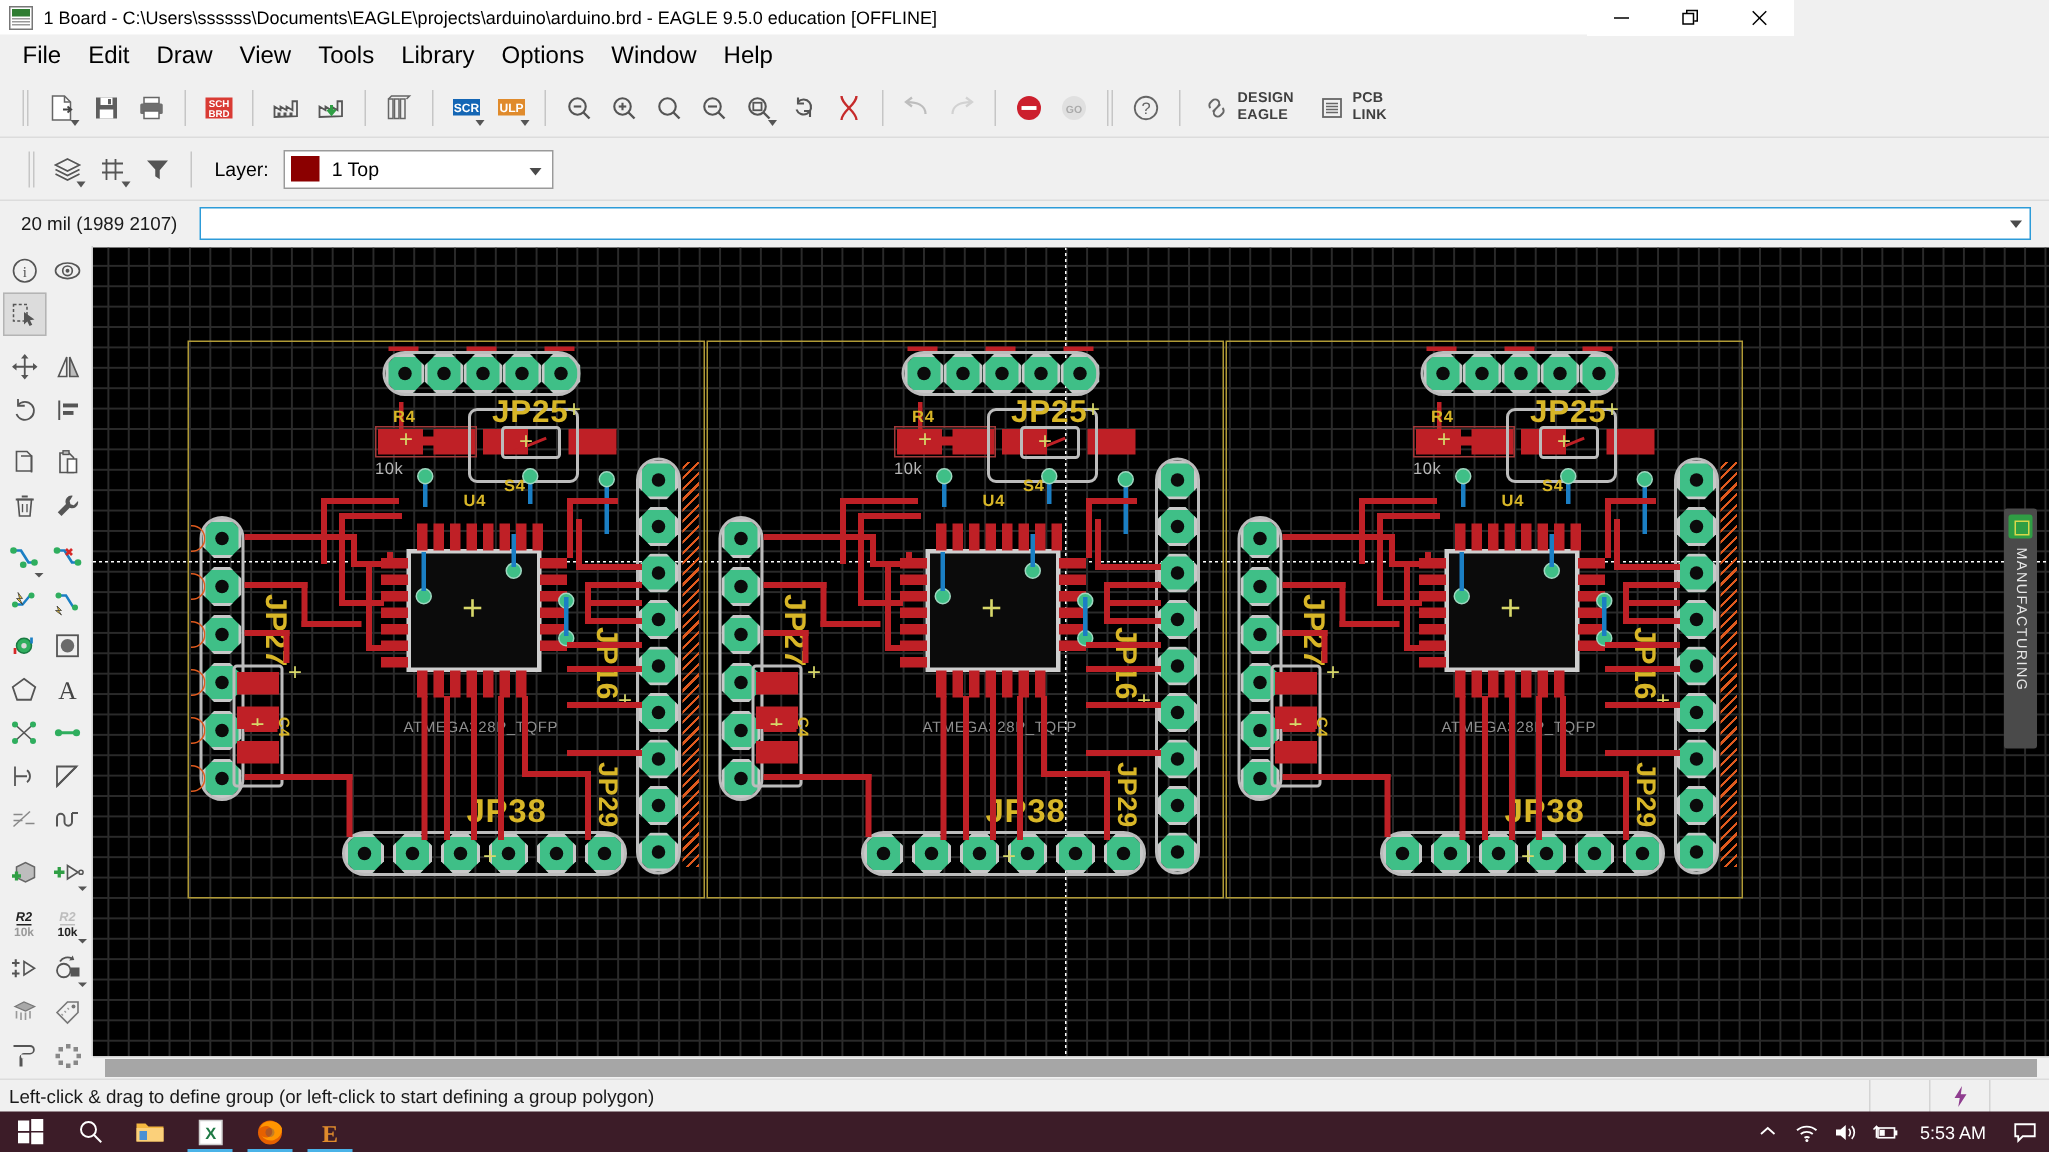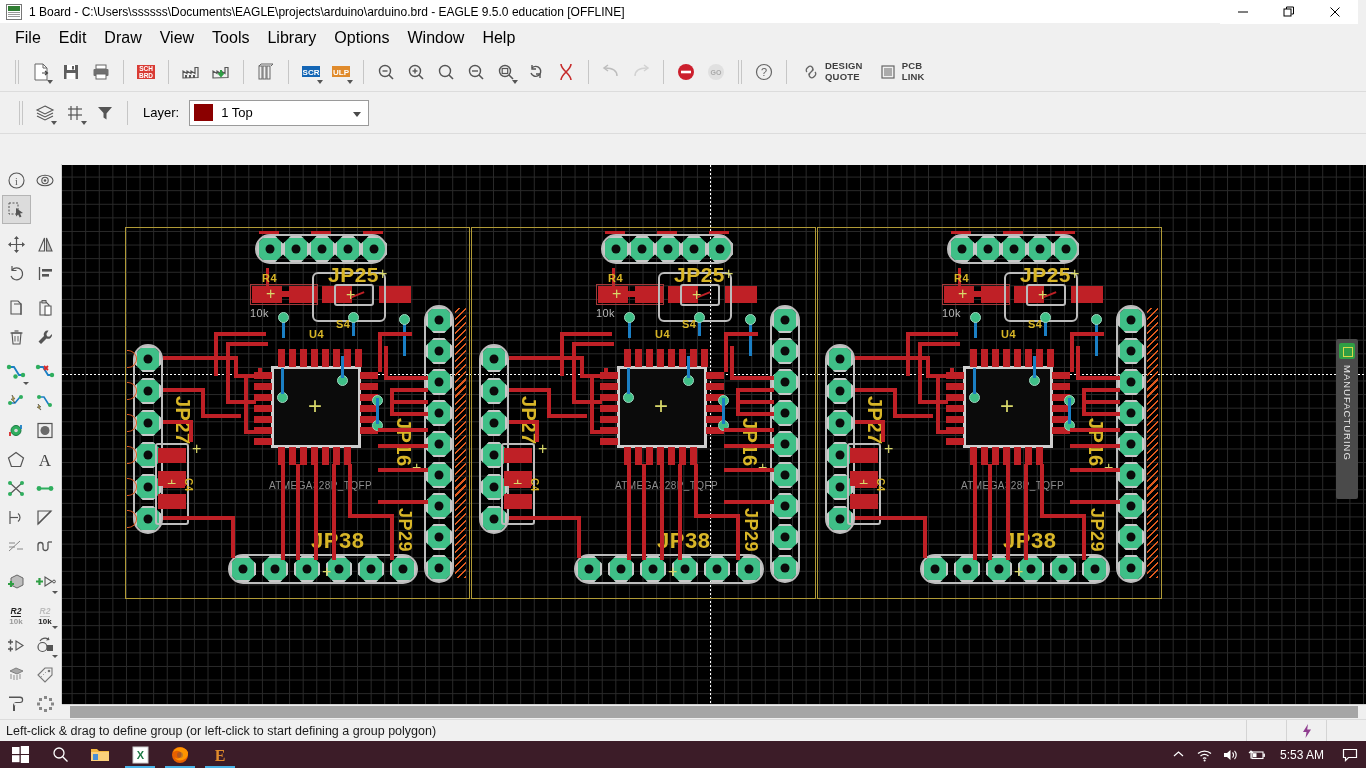--- a/index.html
+++ b/index.html
@@ -8,21 +8,21 @@
     font-family: "Liberation Sans", sans-serif;
     font-size: 12px;
     background:#f0f0f0;
     color:#000;
     -webkit-font-smoothing:antialiased;
   }
   #app { position:relative; width:1366px; height:768px; }
 
   
   .titlebar {
-    position:absolute; left:0; top:0; width:1358px; height:24px;
+    position:absolute; left:0; top:0; width:1196px; height:24px;
     background:#ffffff; display:flex; align-items:center;
     border-bottom:1px solid #f0f0f0;
   }
   .app-icon {
     width:16px; height:16px; margin-left:6px; margin-right:7px;
     background:#ffffff; border:1px solid #777; position:relative; flex:0 0 auto;
   }
   .app-icon:before{
     content:""; position:absolute; left:1px; top:1px; width:12px; height:5px;
     background:#2f7d32;
@@ -507,21 +507,21 @@
     <div class="tb-sep"></div>
 
     <div class="tb-txtbtn">
       <svg width="18" height="18" viewBox="0 0 18 18">
         <path d="M6.5 11.5 L11.5 6.5" stroke="#666" stroke-width="1.3" fill="none"></path>
         <path d="M5 9 a2.6 2.6 0 0 1 0-3.7 l1.3-1.3 a2.6 2.6 0 0 1 3.7 3.7" fill="none" stroke="#666" stroke-width="1.3"></path>
         <path d="M13 9 a2.6 2.6 0 0 1 0 3.7 l-1.3 1.3 a2.6 2.6 0 0 1-3.7-3.7" fill="none" stroke="#666" stroke-width="1.3"></path>
       </svg>
       <div>
         <div class="tb-txtlabel">DESIGN</div>
-        <div class="tb-txtlabel">QUOTE</div>
+        <div class="tb-txtlabel">EAGLE</div>
       </div>
     </div>
 
     <div class="tb-txtbtn">
       <svg width="18" height="18" viewBox="0 0 18 18">
         <rect x="3" y="3" width="12" height="12" fill="none" stroke="#666" stroke-width="1.2"></rect>
         <line x1="5" y1="6" x2="13" y2="6" stroke="#666" stroke-width="1"></line>
         <line x1="5" y1="8" x2="13" y2="8" stroke="#666" stroke-width="1"></line>
         <line x1="5" y1="10" x2="13" y2="10" stroke="#666" stroke-width="1"></line>
         <line x1="5" y1="12" x2="13" y2="12" stroke="#666" stroke-width="1"></line>
@@ -565,20 +565,27 @@
 
     <div class="layer-label">Layer:</div>
 
     <div class="layer-combo">
       <div class="layer-swatch"></div>
       <div class="layer-value">1 Top</div>
       <div class="combo-arrow"></div>
     </div>
   </div>
 
+  <div class="cmdrow">
+    <div class="coord">20 mil (1989 2107)</div>
+    <div class="cmd-wrap">
+      <input class="cmdinput" type="text" value="" style="">
+      <div class="cmd-arrow"></div>
+    </div>
+  </div>
 
   <div class="leftpanel">
 
     <div class="lp-row">
       <div class="lp-cell">
         <svg width="19" height="19" viewBox="0 0 19 19">
             <circle cx="9.5" cy="9.5" r="7.5" fill="none" stroke="#555" stroke-width="1.1"></circle>
             <text x="9.5" y="13.5" font-size="10" font-family="Liberation Serif" fill="#555" text-anchor="middle">i</text>
           </svg>
       </div>

